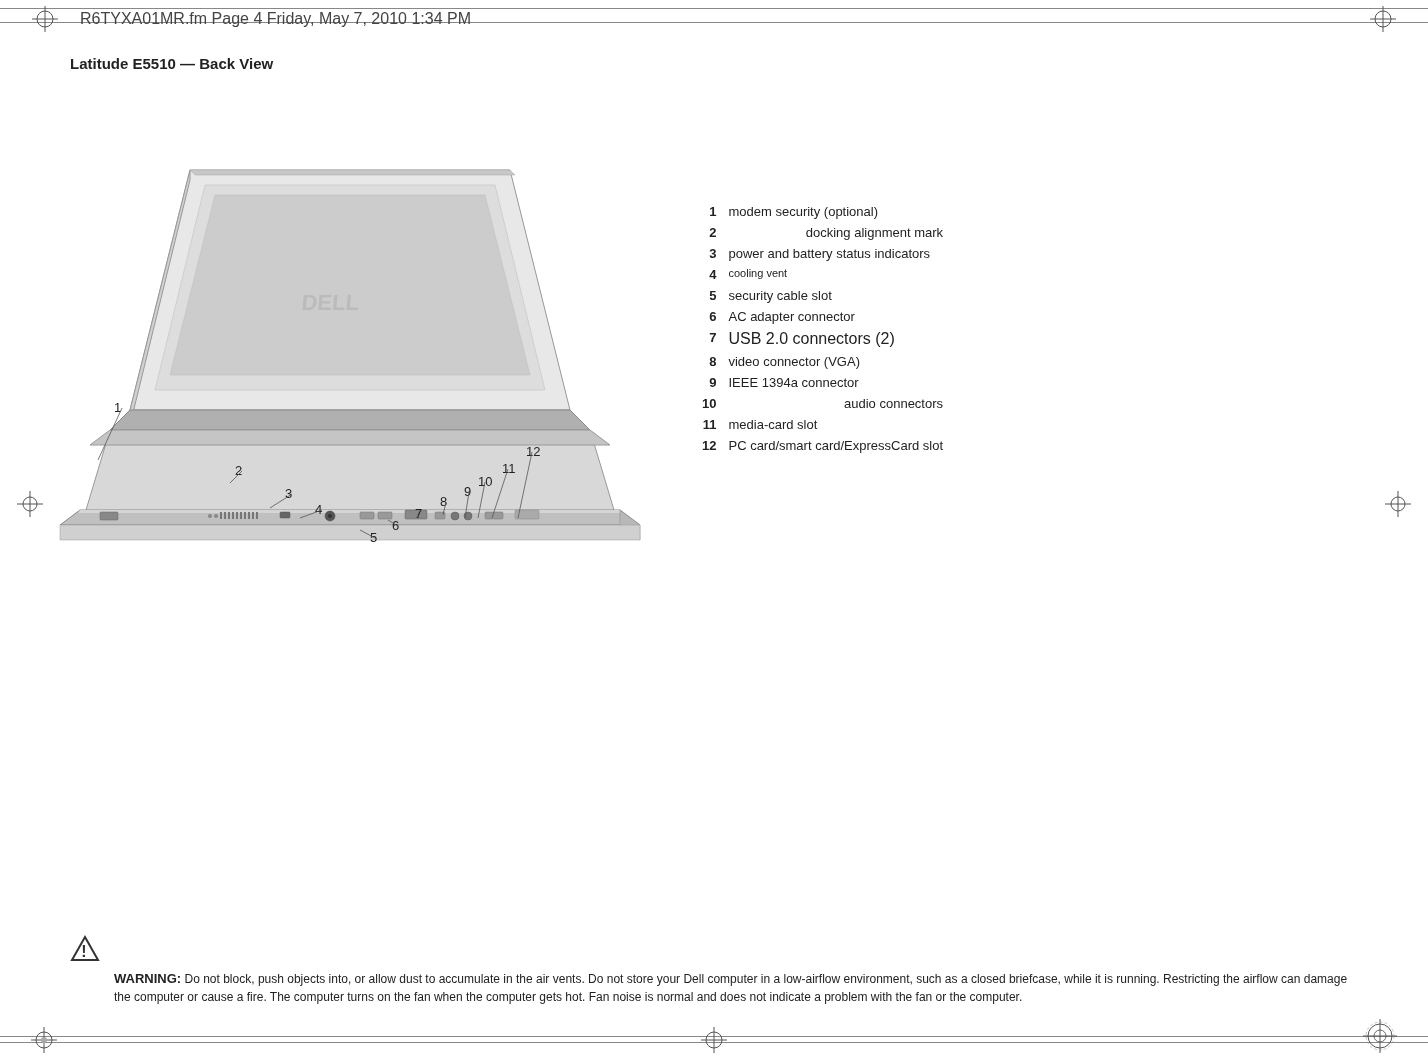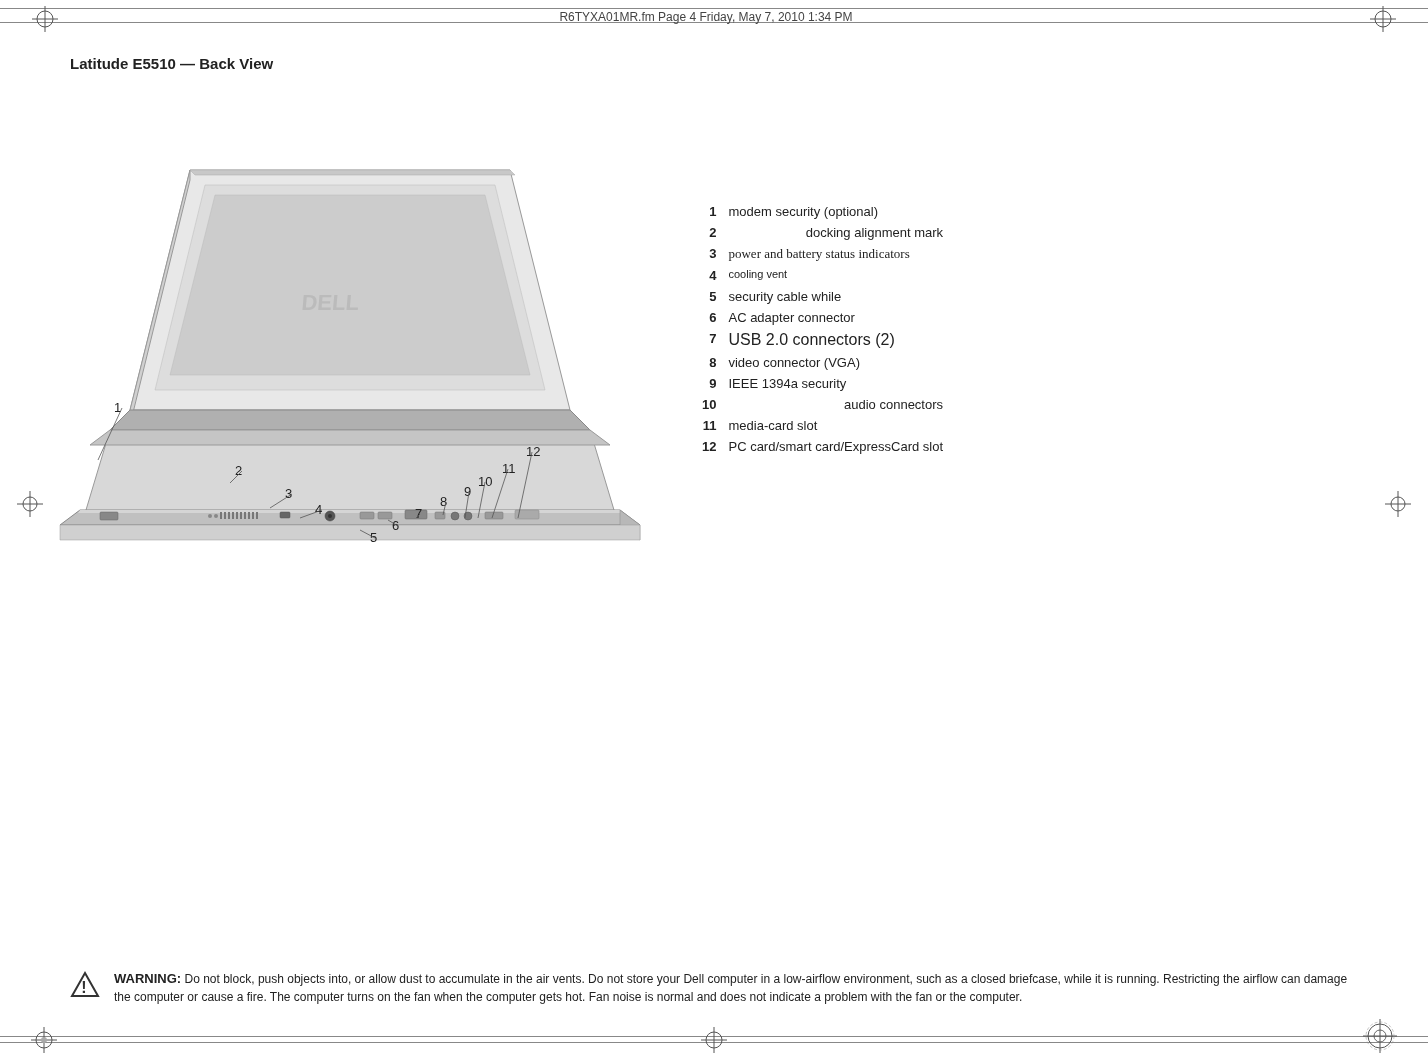--- a/index.html
+++ b/index.html
@@ -29,21 +29,21 @@
 </div>
 
 <div style="position:absolute;top:4px;right:30px;">
   <svg width="30" height="30" viewBox="0 0 30 30">
     <circle cx="15" cy="15" r="8" fill="none" stroke="#555" stroke-width="1"></circle>
     <line x1="15" y1="2" x2="15" y2="28" stroke="#555" stroke-width="1"></line>
     <line x1="2" y1="15" x2="28" y2="15" stroke="#555" stroke-width="1"></line>
   </svg>
 </div>
 
-<div style="position:absolute;top:10px;left:80px;right:96px;text-align:center;font-size:12px;color:#444;">R6TYXA01MR.fm  Page 4  Friday, May 7, 2010  1:34 PM</div>
+<div style="position:absolute;top:10px;left:80px;right:96px;font-size:16px;color:#444;">R6TYXA01MR.fm  Page 4  Friday, May 7, 2010  1:34 PM</div>
 
 <div style="position:absolute;top:490px;left:16px;">
   <svg width="28" height="28" viewBox="0 0 28 28">
     <circle cx="14" cy="14" r="7" fill="none" stroke="#555" stroke-width="1"></circle>
     <line x1="14" y1="1" x2="14" y2="27" stroke="#555" stroke-width="1"></line>
     <line x1="1" y1="14" x2="27" y2="14" stroke="#555" stroke-width="1"></line>
   </svg>
 </div>
 
 <div style="position:absolute;top:490px;right:16px;">
@@ -170,45 +170,45 @@
     <tr>
           <td class="num" style="font-weight: bold; text-align: right; padding-right: 10px; font-size: 13px; vertical-align: top; padding-top: 2px; padding-bottom: 2px; width: 24px;">1</td>
           <td style="font-size: 13px; vertical-align: top; padding-top: 2px; padding-bottom: 2px;">modem security (optional)</td>
         </tr>
         <tr>
           <td class="num" style="font-weight: bold; text-align: right; padding-right: 10px; font-size: 13px; vertical-align: top; padding-top: 2px; padding-bottom: 2px; width: 24px;">2</td>
           <td style="font-size: 13px; vertical-align: top; padding-top: 2px; padding-bottom: 2px; text-align: right;">docking alignment mark</td>
         </tr>
         <tr>
           <td class="num" style="font-weight: bold; text-align: right; padding-right: 10px; font-size: 13px; vertical-align: top; padding-top: 2px; padding-bottom: 2px; width: 24px;">3</td>
-          <td style="font-size: 13px; vertical-align: top; padding-top: 2px; padding-bottom: 2px; font-family: Liberation Serif, serif;">power and battery status indicators</td>
+          <td style="font-size: 13px; vertical-align: top; padding-top: 2px; padding-bottom: 2px;">power and battery status indicators</td>
         </tr>
         <tr>
           <td class="num" style="font-weight: bold; text-align: right; padding-right: 10px; font-size: 13px; vertical-align: top; padding-top: 2px; padding-bottom: 2px; width: 24px;">4</td>
           <td style="font-size: 11px; vertical-align: top; padding-top: 2px; padding-bottom: 2px;">cooling vent</td>
         </tr>
         <tr>
           <td class="num" style="font-weight: bold; text-align: right; padding-right: 10px; font-size: 13px; vertical-align: top; padding-top: 2px; padding-bottom: 2px; width: 24px;">5</td>
-          <td style="font-size: 13px; vertical-align: top; padding-top: 2px; padding-bottom: 2px;">security cable while</td>
+          <td style="font-size: 13px; vertical-align: top; padding-top: 2px; padding-bottom: 2px;">security cable slot</td>
         </tr>
         <tr>
           <td class="num" style="font-weight: bold; text-align: right; padding-right: 10px; font-size: 13px; vertical-align: top; padding-top: 2px; padding-bottom: 2px; width: 24px;">6</td>
           <td style="font-size: 13px; vertical-align: top; padding-top: 2px; padding-bottom: 2px;">AC adapter connector</td>
         </tr>
         <tr>
           <td class="num" style="font-weight: bold; text-align: right; padding-right: 10px; font-size: 13px; vertical-align: top; padding-top: 2px; padding-bottom: 2px; width: 24px;">7</td>
           <td style="font-size: 16px; vertical-align: top; padding-top: 2px; padding-bottom: 2px; margin-left: 8px;">USB 2.0 connectors (2)</td>
         </tr>
         <tr>
           <td class="num" style="font-weight: bold; text-align: right; padding-right: 10px; font-size: 13px; vertical-align: top; padding-top: 2px; padding-bottom: 2px; width: 24px;">8</td>
           <td style="font-size: 13px; vertical-align: top; padding-top: 2px; padding-bottom: 2px; margin-top: 36px;">video connector (VGA)</td>
         </tr>
         <tr>
           <td class="num" style="font-weight: bold; text-align: right; padding-right: 10px; font-size: 13px; vertical-align: top; padding-top: 2px; padding-bottom: 2px; width: 24px;">9</td>
-          <td style="font-size: 13px; vertical-align: top; padding-top: 2px; padding-bottom: 2px;">IEEE 1394a security</td>
+          <td style="font-size: 13px; vertical-align: top; padding-top: 2px; padding-bottom: 2px;">IEEE 1394a connector</td>
         </tr>
         <tr>
           <td class="num" style="font-weight: bold; text-align: right; padding-right: 10px; font-size: 13px; vertical-align: top; padding-top: 2px; padding-bottom: 2px; width: 24px;">10</td>
           <td style="font-size: 13px; vertical-align: top; padding-top: 2px; padding-bottom: 2px; text-align: right;">audio connectors</td>
         </tr>
         <tr>
           <td class="num" style="font-weight: bold; text-align: right; padding-right: 10px; font-size: 13px; vertical-align: top; padding-top: 2px; padding-bottom: 2px; width: 24px;">11</td>
           <td style="font-size: 13px; vertical-align: top; padding-top: 2px; padding-bottom: 2px;">media-card slot</td>
         </tr>
         <tr>
@@ -219,21 +219,21 @@
   </table>
 </div>
 
 <div style="position:absolute;bottom:55px;left:70px;right:70px;display:flex;align-items:flex-start;gap:14px;">
   <div style="flex-shrink:0;margin-top:1px;">
     <svg width="30" height="30" viewBox="0 0 30 30">
       <polygon points="15,3 28,26 2,26" fill="none" stroke="#333" stroke-width="2"></polygon>
       <text x="14" y="23" font-size="16" font-family="Arial" font-weight="bold" fill="#333" text-anchor="middle">!</text>
     </svg>
   </div>
-  <div style="font-size:12px;line-height:1.5;">
+  <div style="font-size:12px;line-height:1.5;margin-top:36px;">
     <span style="font-weight:bold;font-size:13px;">WARNING:</span><span> Do not block, push objects into, or allow dust to accumulate in the air vents. Do not store your Dell computer in a low-airflow environment, such as a closed briefcase, while it is running. Restricting the airflow can damage the computer or cause a fire. The computer turns on the fan when the computer gets hot. Fan noise is normal and does not indicate a problem with the fan or the computer.</span>
   </div>
 </div>
 
 <div style="position:absolute;bottom:24px;left:0;right:0;height:1px;background:#888;"></div>
 <div style="position:absolute;bottom:18px;left:0;right:0;height:1px;background:#888;"></div>
 
 <div style="position:absolute;bottom:4px;left:30px;">
   <svg width="28" height="28" viewBox="0 0 28 28">
     <circle cx="14" cy="14" r="8" fill="none" stroke="#555" stroke-width="1"></circle>

